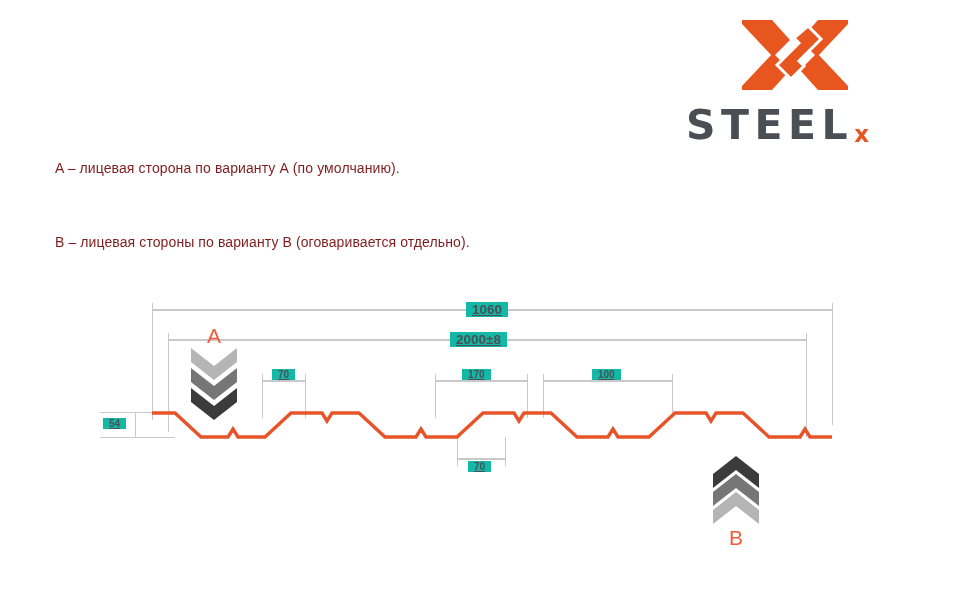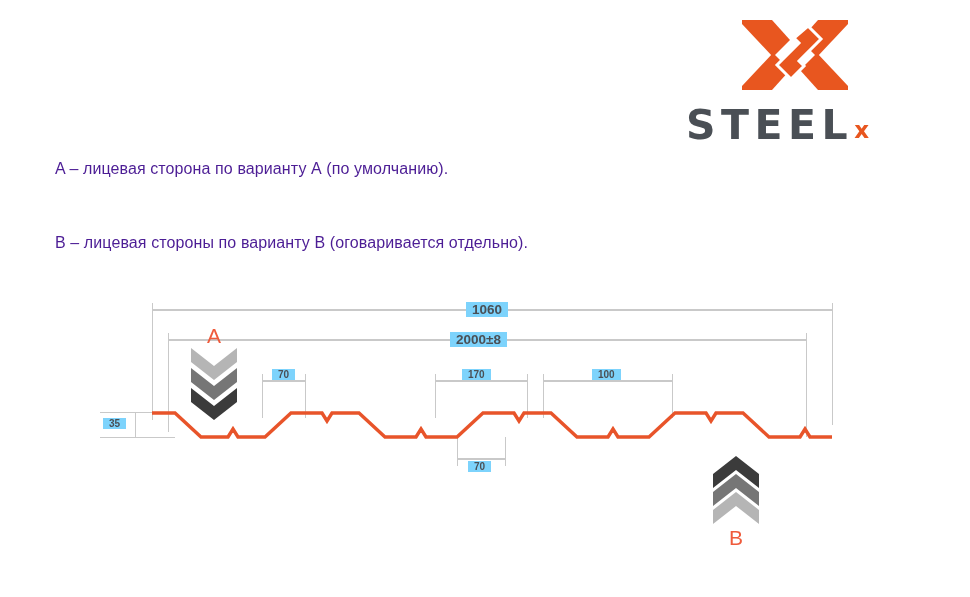--- a/index.html
+++ b/index.html
@@ -32,21 +32,21 @@
     width: 106px;
     height: 78px;
   }
   #logo-wordmark {
     position: absolute;
     left: 0px;
     top: 88px;
     width: 220px;
     height: 42px;
     display: flex;
-    align-items: center;
+    align-items: flex-end;
     justify-content: flex-start;
   }
   .wordmark-steel {
     font-family: "DejaVu Sans", sans-serif;
     font-weight: bold;
     font-size: 41px;
     letter-spacing: 5.5px;
     color: #4a4f55;
     line-height: 1;
   }
@@ -57,22 +57,22 @@
     color: #e8561f;
     line-height: 1;
     margin-left: 1px;
     margin-top: 11px;
   }
 
   
   .desc-line {
     position: absolute;
     left: 55px;
-    color: #4c1d95;
-    font-size: 16px;
+    color: #7f1d1d;
+    font-size: 14px;
     font-family: "Liberation Sans", sans-serif;
     white-space: nowrap;
     letter-spacing: 0.1px;
   }
   #desc-a { top: 160px; }
   #desc-b { top: 218px; margin-top: 16px; }
 
   
   #drawing {
     position: absolute;
@@ -81,23 +81,24 @@
     width: 970px;
     height: 597px;
     pointer-events: none;
   }
 
   .dim-label {
     position: absolute;
     font-family: "Liberation Sans", sans-serif;
     font-weight: bold;
     color: #4a4f55;
-    background: #7dd3fc;
+    background: #14b8a6;
     padding: 0 6px;
     white-space: nowrap;
+    text-decoration: underline;
   }
   .dim-label.big { font-size: 13.5px; }
   .dim-label.small { font-size: 10px; }
 
   #lbl-1060   { left: 466px; top: 302px; }
   #lbl-1000   { left: 450px; top: 332px; }
   #lbl-70a    { left: 272px; top: 369px; }
   #lbl-130    { left: 462px; top: 369px; }
   #lbl-200    { left: 592px; top: 369px; }
   #lbl-70b    { left: 468px; top: 461px; }
@@ -239,21 +240,21 @@
       832,437
     "></polyline>
 </svg>
 
 <div class="dim-label big" id="lbl-1060">1060</div>
 <div class="dim-label big" id="lbl-1000">2000±8</div>
 <div class="dim-label small" id="lbl-70a">70</div>
 <div class="dim-label small" id="lbl-130">170</div>
 <div class="dim-label small" id="lbl-200">100</div>
 <div class="dim-label small" id="lbl-70b">70</div>
-<div class="dim-label small" id="lbl-35">35</div>
+<div class="dim-label small" id="lbl-35">54</div>
 
 <div id="marker-a">
   <div class="marker-letter">A</div>
   <svg style="position:absolute;left:0;top:24px;width:46px;height:74px;" viewBox="0 0 46 74" xmlns="http://www.w3.org/2000/svg">
     <polygon points="0,0 23,18 46,0 46,14 23,32 0,14" fill="#b5b5b5"></polygon>
     <polygon points="0,20 23,38 46,20 46,34 23,52 0,34" fill="#767676"></polygon>
     <polygon points="0,40 23,58 46,40 46,54 23,72 0,54" fill="#3b3b3b"></polygon>
   </svg>
 </div>
 

